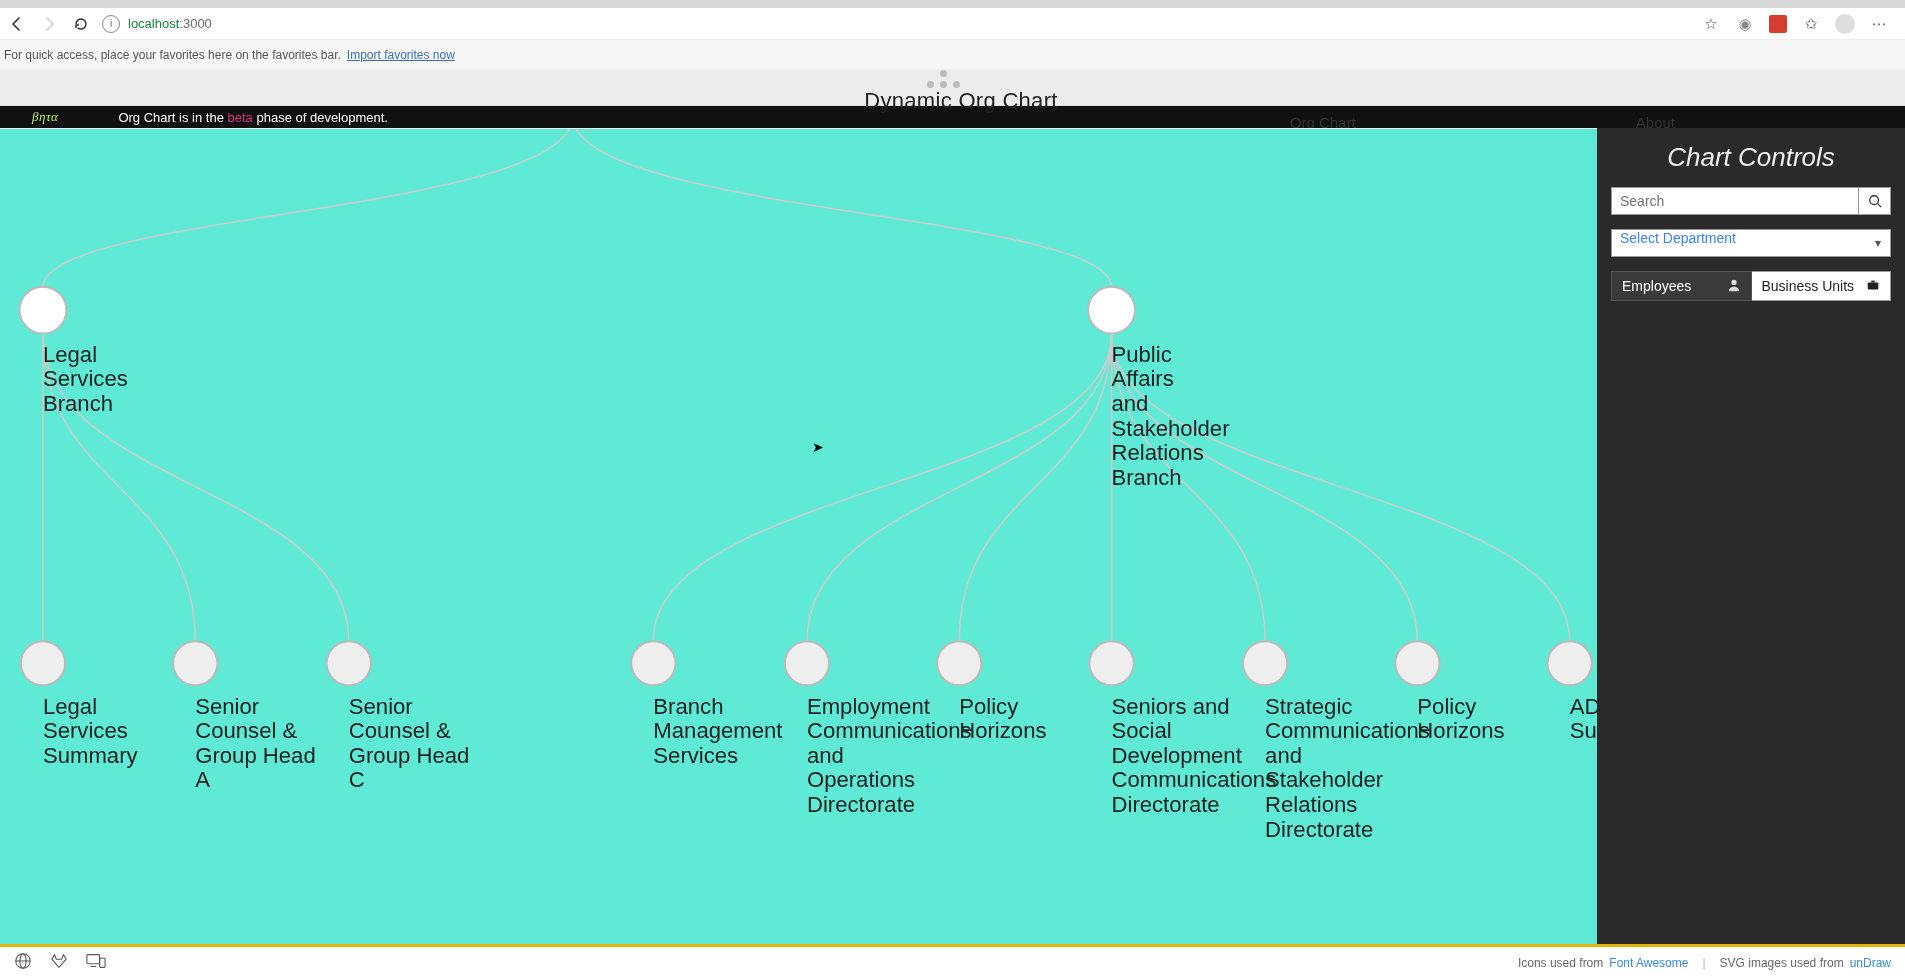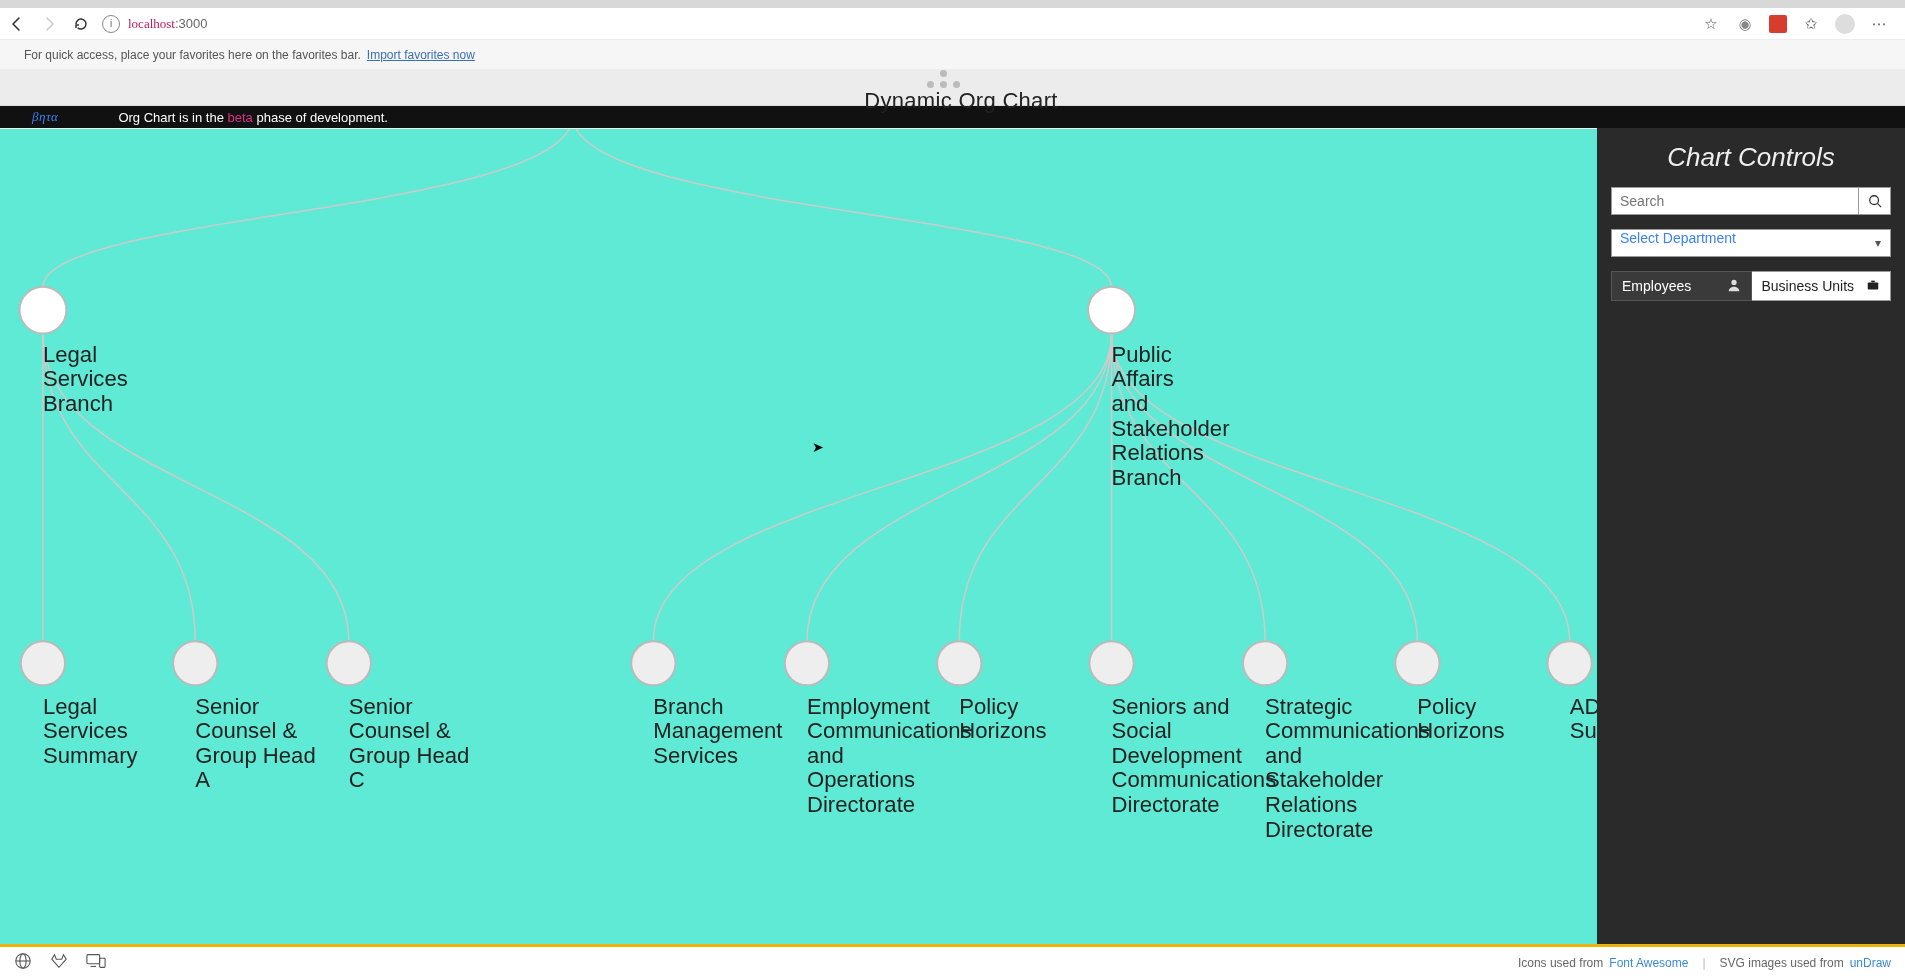--- a/index.html
+++ b/index.html
@@ -16,48 +16,48 @@
     color:#444; border-radius:2px; }
   .nav-btn.disabled { color:#bbb; }
   .url-chip {
     display:flex; align-items:center; gap:8px; flex:1; height:26px;
   }
   .url-icon {
     width:18px; height:18px; border:1px solid #888; border-radius:50%;
     display:flex;align-items:center;justify-content:center; font-size:10px; color:#666;
   }
   .url-text { color:#666; font-size:13px; }
-  .url-text .host { color:#be185d;font-family:Liberation Serif, serif; }
+  .url-text .host { color:#15803d; }
   .right-icons { display:flex; align-items:center; gap:14px; padding-right:10px; }
   .ri { width:20px; height:20px; display:flex;align-items:center;justify-content:center; font-size:15px; color:#555;}
   .ri.square { width:18px; height:18px; background:#d63d2e; border-radius:2px;}
   .ri.avatar { width:20px;height:20px;border-radius:50%; background:#ddd; }
 
   .fav-bar {
     height: 30px; background:#f6f6f6; border-bottom:1px solid #eee;
-    display:flex; align-items:center; gap:6px; padding:0 24px; font-size:12px; color:#555;
+    display:flex; align-items:center; gap:6px; padding:0 4px; font-size:12px; color:#555;
   }
   .fav-bar a { color:#3a6fb5; text-decoration:underline; }
 
   
   .app-header {
     height: 36px; background:#ececec; border-bottom:1px solid #ddd;
     display:flex; align-items:center; padding-left:17px;
     font-size:22px; color:#222; font-weight:300;flex-direction:column;
   }
   .traffic-dots { display:flex; flex-direction:column; gap:4px; margin-right:36px; position:relative; }
   .dots-row { display:flex; gap:6px; }
   .dot { width:7px;height:7px;border-radius:50%; background:#bbb; }
   .dot.single { margin-left:13px; }
   .app-title { letter-spacing:0.3px; flex:0 0 auto; }
   .app-nav { margin-left:auto; display:flex; gap:280px; padding-right:230px; font-size:15px; color:#333; }
 
   
   .beta-bar { height:22px; background:#111; display:flex; align-items:center; color:#fff; font-size:13px; padding-left:32px; gap:60px;}
-  .beta-greek { color:#3b82f6; font-style:italic; font-family: Georgia, serif; letter-spacing:0.5px; }
+  .beta-greek { color:#bef264; font-style:italic; font-family: Georgia, serif; letter-spacing:0.5px; }
   .beta-text .hl { color:#d63384; }
 
   
   .workspace { position:relative; display:flex; height: calc(100% - 8px - 32px - 30px - 36px - 22px - 34px); }
   .canvas-wrap { flex:1; position:relative; overflow:hidden; background:#5eead4; border-top:1px solid #eee;}
   svg.org { position:absolute; inset:0; width:100%; height:100%; }
 
   .node-circle { fill:#fff; stroke:#bbb; stroke-width:1.5; }
   .node-circle.child { fill:#eee; }
   .node-label { font-size:17px; fill:#222; }
@@ -150,20 +150,24 @@
 <div class="app-header">
   <div class="traffic-dots">
     <div class="dot single"></div>
     <div class="dots-row">
         <div class="dot"></div>
         <div class="dot"></div>
         <div class="dot"></div>
       </div>
   </div>
   <span class="app-title">Dynamic Org Chart</span>
+  <div class="app-nav">
+    <span>Org Chart</span>
+    <span>About</span>
+  </div>
 </div>
 
 <div class="beta-bar">
   <span class="beta-greek">βητα</span>
   <span class="beta-text">
     <span>Org Chart is in the </span><span class="hl">beta</span><span> phase of development.</span>
   </span>
 </div>
 
 <div class="workspace">

